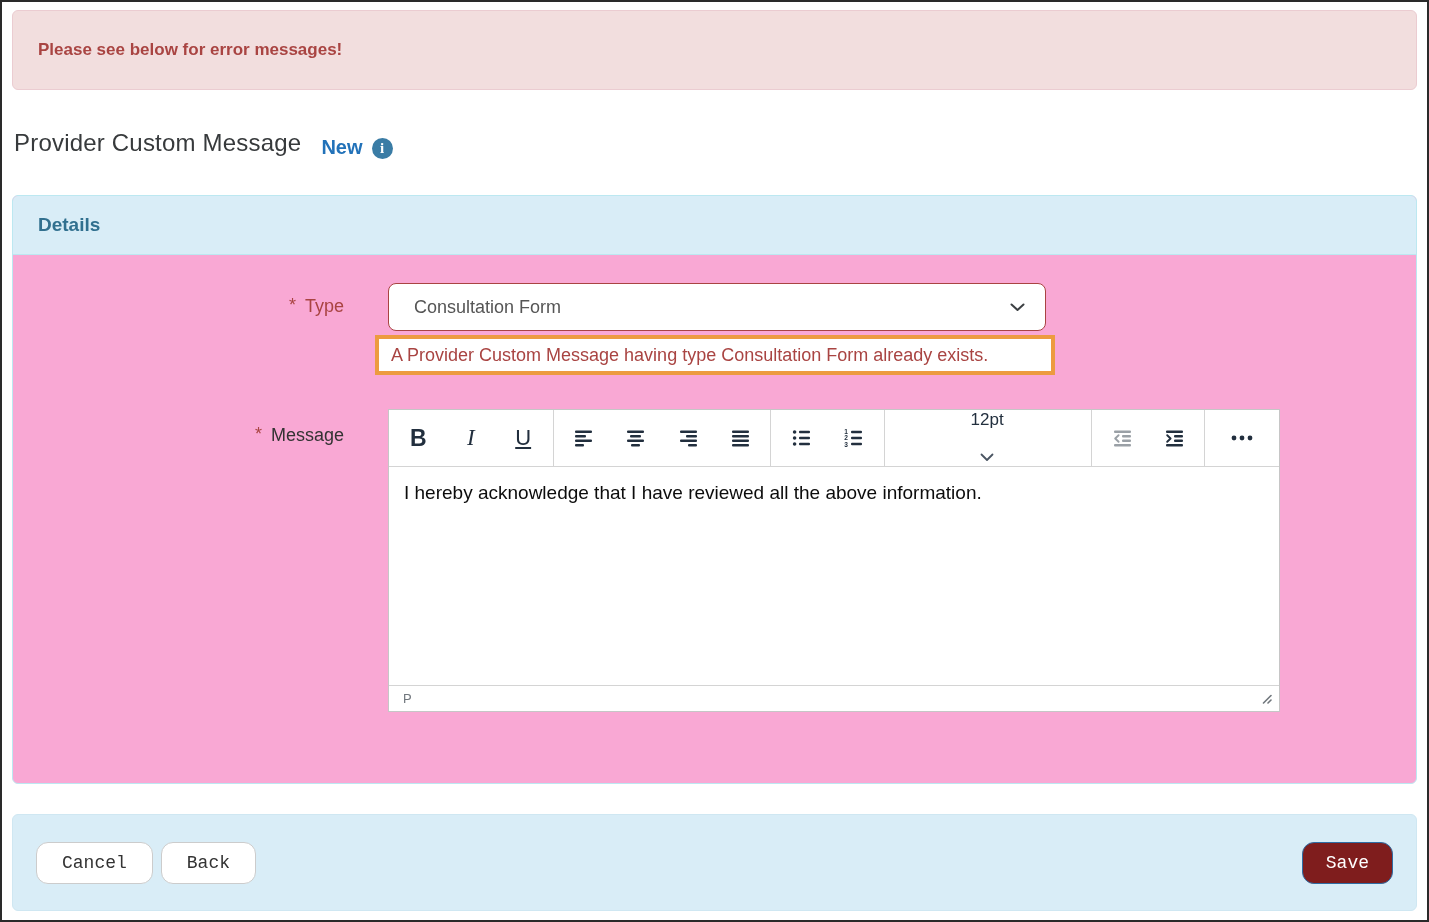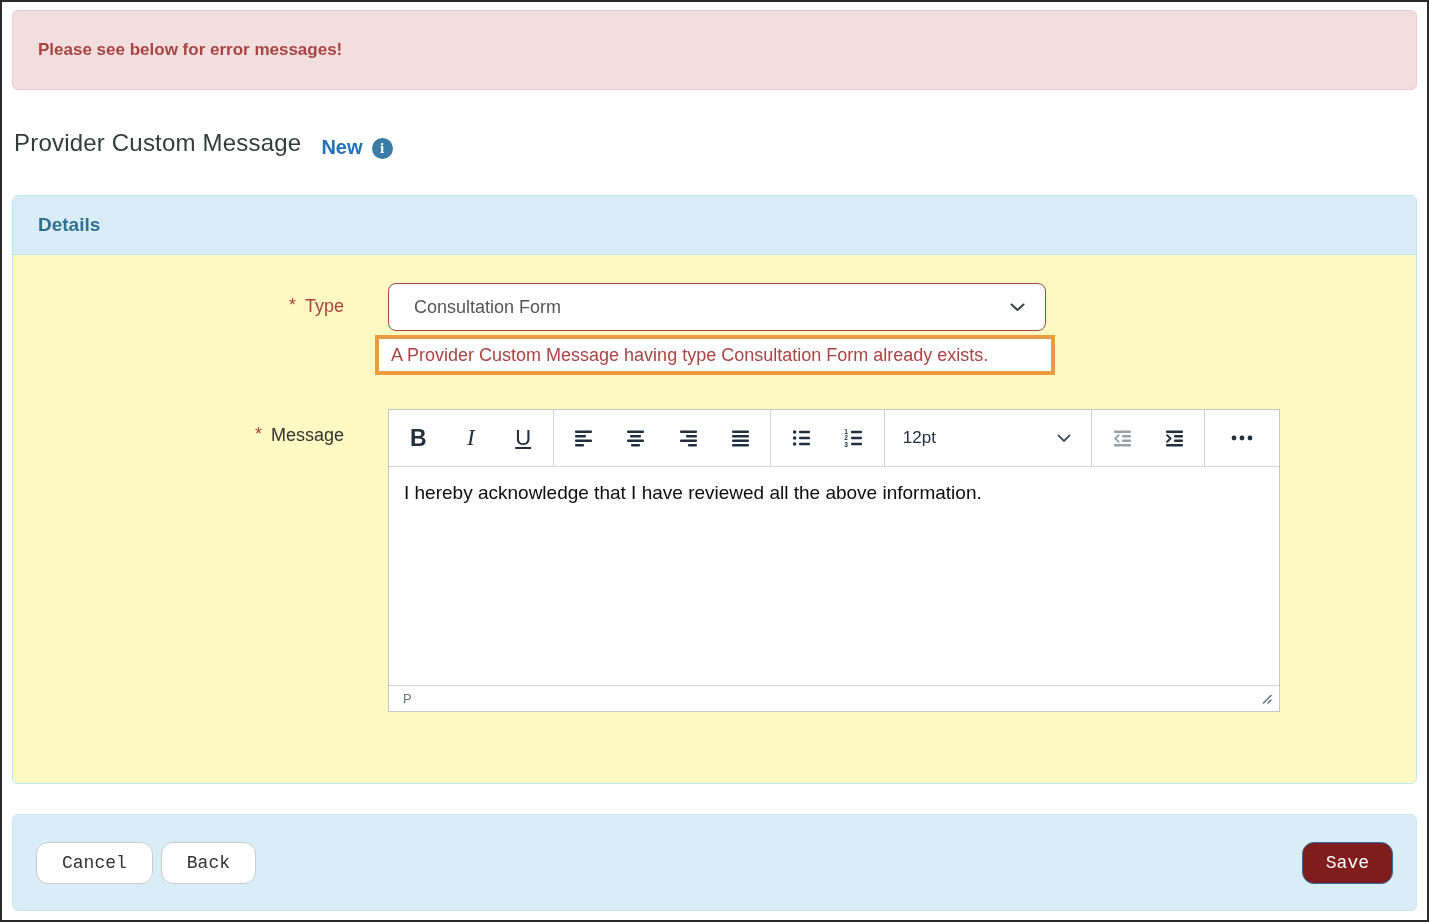--- a/index.html
+++ b/index.html
@@ -43,21 +43,21 @@
     font-weight:bold; font-size:15px; line-height:1;
     margin-left:9px; margin-top:12px;
   }
 
   
   .panel {
     margin:0 10px;
     height:589px;
     border:1px solid #bce8f1;
     border-radius:6px;
-    background:#fef9c3;
+    background:#f9a8d4;
   }
   .panel-header {
     height:59px;
     background:#d9edf7;
     border-bottom:1px solid #bce8f1;
     border-radius:5px 5px 0 0;
     display:flex; align-items:center;
     padding-left:25px;
   }
   .panel-header-title { color:#31708f; font-weight:bold; font-size:19px; }
@@ -116,21 +116,21 @@
     height:57px;
     border-bottom:1px solid #d4d4d4;
   }
   .tb-group {
     display:flex; align-items:center; justify-content:space-evenly;
     height:100%;
     border-right:1px solid #d4d4d4;
   }
   .tb-group:last-child { border-right:none; }
   .g1 { width:165px; } .g2 { width:218px; } .g3 { width:114px; }
-  .g4 { width:208px; justify-content:space-between; padding:0 20px 0 18px; }
+  .g4 { width:208px; justify-content:space-between; padding:0 20px 0 18px;flex-direction:column; }
   .g5 { width:113px; } .g6 { width:74px; }
   .tb-btn {
     width:46px; height:44px;
     display:flex; align-items:center; justify-content:center;
     border-radius:3px; cursor:pointer;
     color:#222f3e;
   }
   .glyph-b { font-size:23px; font-weight:bold; }
   .glyph-i { font-size:23px; font-style:italic; font-family:"Liberation Serif", serif; }
   .glyph-u { font-size:22px; text-decoration:underline; }

